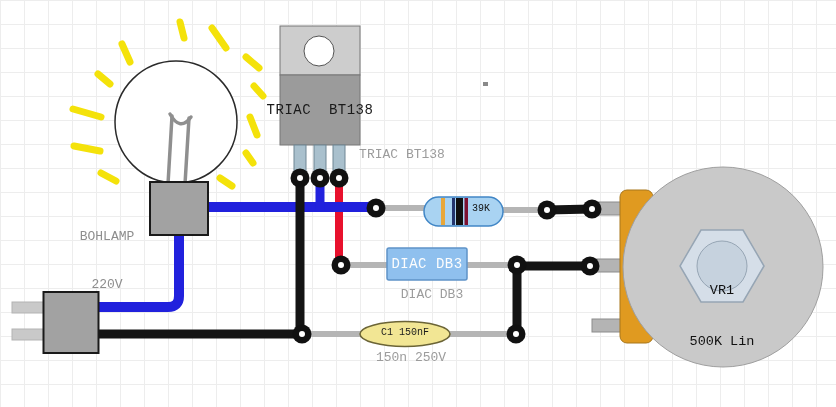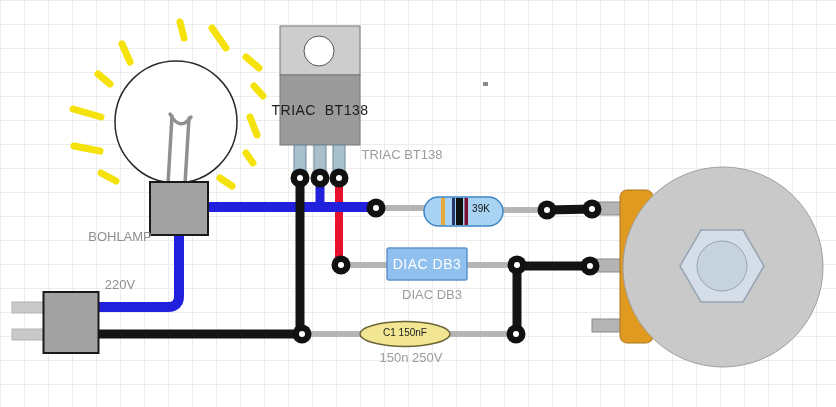--- a/index.html
+++ b/index.html
@@ -2,29 +2,29 @@
 <html style="--wire-blue: #2121dd; --wire-red: #e8112d; --wire-black: #141414; --lead-gray: #b5b5b5; --ray-yellow: #f4e20a; --metal-gray: #a2a2a2; --triac-tab: #cdcdcd; --triac-body: #9b9b9b; --leg-steel: #a9c0cd; --resistor-body: #a9d3f2; --resistor-border: #4186c6; --band-orange: #e8a73a; --band-navy: #24356e; --band-black: #101010; --band-red: #7d1030; --diac-fill: #8fc0ee; --diac-border: #5f93c8; --cap-fill: #f2e694; --cap-border: #6b6436; --pot-orange: #e09a20; --pot-orange-border: #a8761b; --pot-disc: #c9c9c9; --pot-nut: #d5dee8; --pot-shaft: #c6d2de; --label-gray: #9c9c9c;"><head>
 <meta charset="utf-8">
 <style>
   html,body{margin:0;padding:0;background:#fff;}
   .canvas{
     position:relative;width:836px;height:407px;overflow:hidden;
     background-color:#ffffff;
     background-image:linear-gradient(#ededed 1px, transparent 1px),
                      linear-gradient(90deg,#ededed 1px, transparent 1px);
     background-size:24px 24px;
-    font-family:Liberation Sans, sans-serif;
+    font-family:Liberation Mono, monospace;
   }
   svg{position:absolute;left:0;top:0;}
   .lbl{position:absolute;white-space:pre;line-height:1.1;}
   .center{transform:translateX(-50%);text-align:center;}
   .gray{color:#9c9c9c;font-size:13px;}
   .lbl-triac-body{font-size:14px;color:#1a1a1a;letter-spacing:.5px;}
   .lbl-triac{font-size:13px;}
-  .lbl-lamp{font-size:13px;color:#8e8e8e;line-height:16px;margin-left:13px;}
+  .lbl-lamp{font-size:13px;color:#8e8e8e;line-height:16px;}
   .lbl-ac{font-size:21px;font-weight:bold;font-style:italic;color:#7c7c7c;letter-spacing:1px;}
   .lbl-39k{font-size:10px;color:#111;}
   .lbl-diac-box{font-size:14px;color:#fdfdfd;letter-spacing:.5px;}
   .lbl-cap{font-size:10px;color:#1c1c1c;}
   .lbl-pot{font-size:13.5px;color:#111;line-height:17px;}
   .lbl-pot-name{font-size:14px;}
   .speck{position:absolute;left:483px;top:82px;width:5px;height:4px;background:#8a8a8a;}
 </style>
 </head>
 <body>
@@ -171,15 +171,19 @@
 
 
   <div class="lbl lbl-39k center" style="left:481px;top:203px;">39K</div>
 
   <div class="lbl lbl-diac-box center" style="left:427px;top:257px;">DIAC DB3</div>
   <div class="lbl gray center" style="left:432px;top:288px;">DIAC DB3</div>
 
   <div class="lbl lbl-cap center" style="left:405px;top:327px;">C1 150nF</div>
   <div class="lbl gray center" style="left:411px;top:351px;text-align:center;">150n 250V</div>
 
+  <div class="lbl lbl-pot center" style="left:722px;top:248px;">
+    <div>VR1</div>
+    <div>500K Lin</div>
+  </div>
 
   <div class="speck"></div>
 </div>
 
 </body></html>

